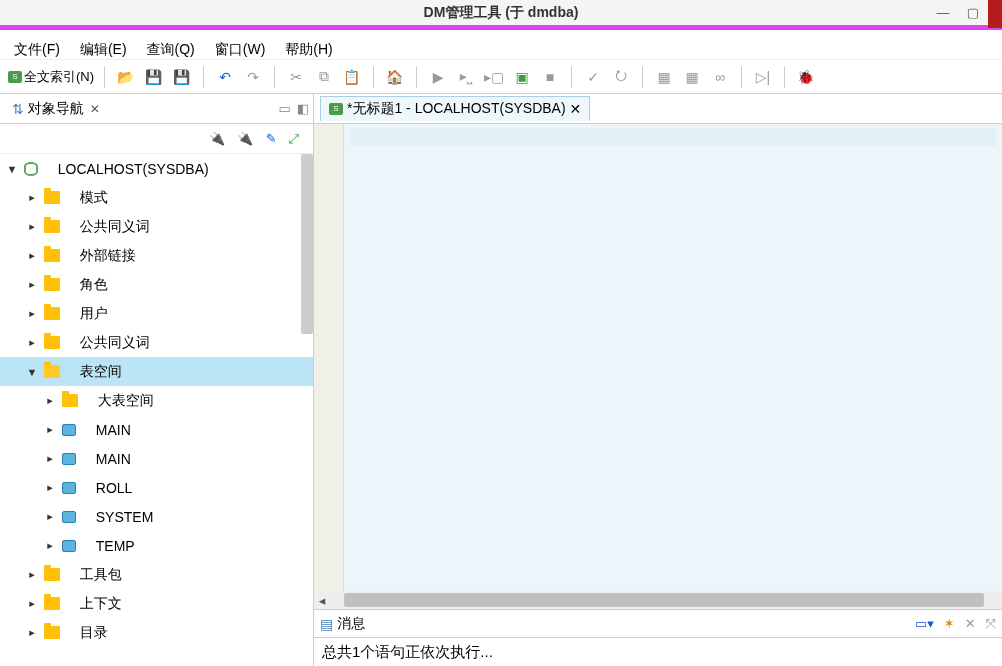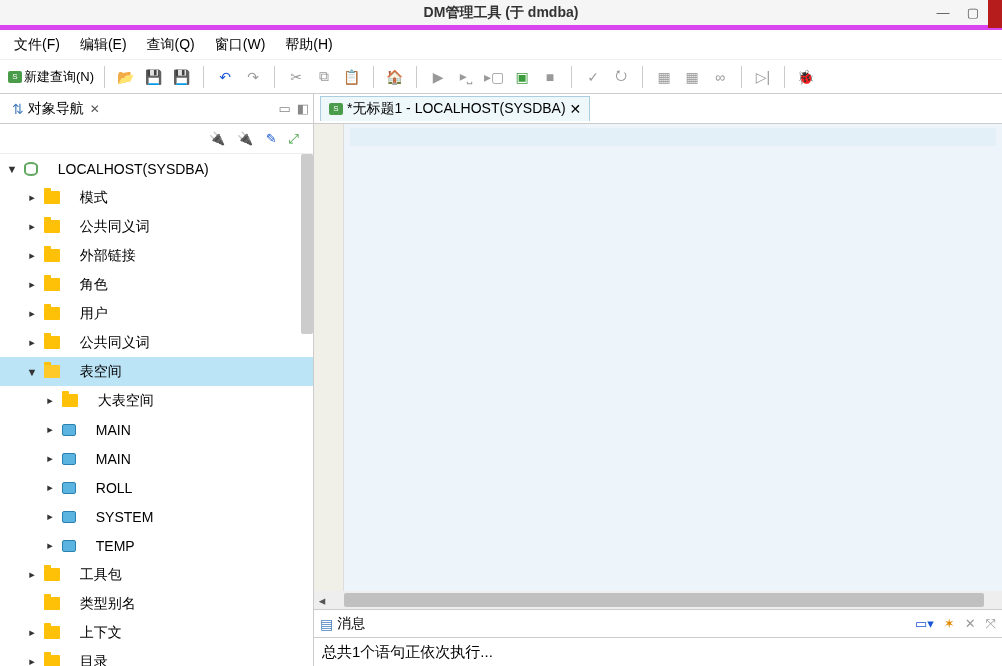--- a/index.html
+++ b/index.html
@@ -2,21 +2,21 @@
 <html><head>
 <meta charset="utf-8">
 <style>
   * { box-sizing: border-box; margin: 0; padding: 0; font-family: "Microsoft YaHei", Arial, sans-serif; }
   body { width: 1002px; height: 666px; overflow: hidden; background: #fff; font-size: 13px; color: #000; }
   .titlebar { height: 30px; background: #f5f5f5; display: flex; align-items: center; border-bottom: 5px solid #d946ef; position: relative; }
   .titlebar .title { position: absolute; left: 50%; transform: translateX(-50%); font-size: 14px; font-weight: bold; color: #333; }
   .titlebar .wbtns { position: absolute; right: 0; display: flex; }
   .titlebar .wbtn { width: 30px; height: 30px; display: flex; align-items: center; justify-content: center; color: #555; }
   .wbtn.close { background:#b71c1c; color:#fff; width:14px; height:30px;}
-  .menubar { height: 30px; display: flex; align-items: center; padding: 0 14px; gap: 20px; font-size: 14px; border-bottom: 1px solid #eee; }
+  .menubar { height: 30px; display: flex; align-items: flex-end; padding: 0 14px; gap: 20px; font-size: 14px; border-bottom: 1px solid #eee; }
   .toolbar { height: 34px; display: flex; align-items: center; padding: 0 8px; gap: 6px; border-bottom: 1px solid #ccc; }
   .toolbar .sep { width: 1px; height: 22px; background: #ccc; margin: 0 4px; }
   .tbtn { width: 22px; height: 22px; display: flex; align-items: center; justify-content: center; font-size: 14px; color: #555; }
   .newquery { display:flex; align-items:center; gap:2px; font-size:13px; color:#000;}
   .workarea { display: flex; height: calc(666px - 30px - 30px - 34px); }
   .left { width: 314px; border-right: 1px solid #ccc; display: flex; flex-direction: column; }
   .right { flex: 1; display: flex; flex-direction: column; }
   .panel-tabbar { height: 30px; display: flex; align-items: center; border-bottom: 1px solid #ccc; padding-left: 6px; position: relative; background:#fff;}
   .panel-tab { display:flex; align-items:center; gap:4px; padding: 0 6px; font-size: 14px; }
   .panel-tab .x { color:#555; font-size:12px; margin-left:2px;}
@@ -81,21 +81,21 @@
   <span>文件(F)</span>
   <span>编辑(E)</span>
   <span>查询(Q)</span>
   <span>窗口(W)</span>
   <span>帮助(H)</span>
 </div>
 
 <div class="toolbar">
   <div class="newquery">
     <span class="sqlicon">S</span>
-    <span>新建查询(N)</span>
+    <span>全文索引(N)</span>
   </div>
   <div class="sep"></div>
   <div class="tbtn orange">📂</div>
   <div class="tbtn blue">💾</div>
   <div class="tbtn blue">💾</div>
   <div class="sep"></div>
   <div class="tbtn blue">↶</div>
   <div class="tbtn dim">↷</div>
   <div class="sep"></div>
   <div class="tbtn dim">✂</div>
@@ -152,21 +152,20 @@
           <div class="node indent2"><span class="tw">▸</span><span class="icon-folder"></span>&nbsp;&nbsp;<span>用户</span></div>
           <div class="node indent2"><span class="tw">▸</span><span class="icon-folder"></span>&nbsp;&nbsp;<span>公共同义词</span></div>
           <div class="node indent2 selected"><span class="tw">▼</span><span class="icon-folder open"></span>&nbsp;&nbsp;<span>表空间</span></div>
           <div class="node indent3"><span class="tw">▸</span><span class="icon-folder"></span>&nbsp;&nbsp;<span>大表空间</span></div>
           <div class="node indent3"><span class="tw">▸</span><span class="icon-ts"></span>&nbsp;&nbsp;<span>MAIN</span></div>
           <div class="node indent3"><span class="tw">▸</span><span class="icon-ts"></span>&nbsp;&nbsp;<span>MAIN</span></div>
           <div class="node indent3"><span class="tw">▸</span><span class="icon-ts"></span>&nbsp;&nbsp;<span>ROLL</span></div>
           <div class="node indent3"><span class="tw">▸</span><span class="icon-ts"></span>&nbsp;&nbsp;<span>SYSTEM</span></div>
           <div class="node indent3"><span class="tw">▸</span><span class="icon-ts"></span>&nbsp;&nbsp;<span>TEMP</span></div>
           <div class="node indent2"><span class="tw">▸</span><span class="icon-folder"></span>&nbsp;&nbsp;<span>工具包</span></div>
-          <div class="node indent2"><span class="tw"></span><span class="icon-folder"></span>&nbsp;&nbsp;<span>类型别名</span></div>
           <div class="node indent2"><span class="tw">▸</span><span class="icon-folder"></span>&nbsp;&nbsp;<span>上下文</span></div>
           <div class="node indent2"><span class="tw">▸</span><span class="icon-folder"></span>&nbsp;&nbsp;<span>目录</span></div>
         </div>
       <div class="tree-scroll"></div>
     </div>
   </div>
 
   <div class="right">
     <div class="editor-tabbar">
       <div class="editor-tab">

